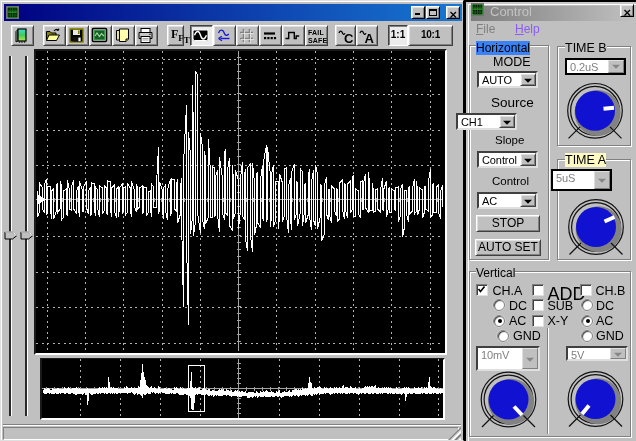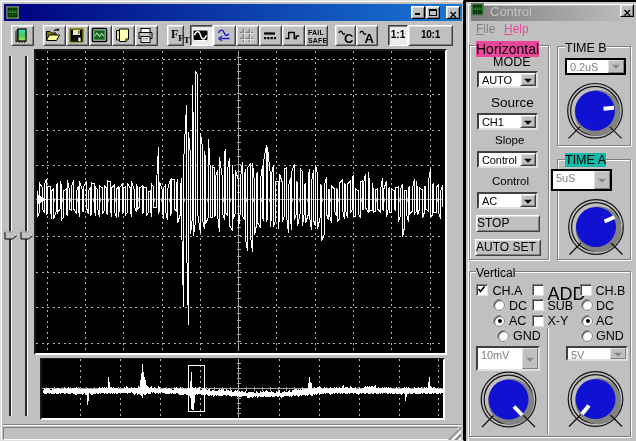--- a/index.html
+++ b/index.html
@@ -1,20 +1,20 @@
 <!DOCTYPE html>
 <html><head><meta charset="utf-8"><style>
 * {margin:0;padding:0;box-sizing:border-box}
 html,body {width:636px;height:441px;background:#000;font-family:"Liberation Sans",sans-serif;overflow:hidden}
 body {position:relative}
 .abs {position:absolute}
 .tb {background:#c0c0c0;border:1px solid;border-color:#fff #404040 #404040 #fff;box-shadow:inset 1px 1px 0 #dfdfdf,inset -1px -1px 0 #808080}
 .tbp {background:#ececec;border:1px solid;border-color:#404040 #fff #fff #404040;box-shadow:inset 1px 1px 0 #808080}
 .wbtn {width:14px;height:13px;background:#c0c0c0;border:1px solid;border-color:#fff #000 #000 #fff;box-shadow:inset 1px 1px 0 #dfdfdf,inset -1px -1px 0 #808080}
-.btn {background:#c0c0c0;border:1px solid;border-color:#fff #404040 #404040 #fff;box-shadow:inset 1px 1px 0 #dfdfdf,inset -1px -1px 0 #808080;color:#000;line-height:14px}
+.btn {background:#c0c0c0;border:1px solid;border-color:#fff #404040 #404040 #fff;box-shadow:inset 1px 1px 0 #dfdfdf,inset -1px -1px 0 #808080;text-align:center;color:#000;line-height:14px}
 .gb {border:1px solid #808080;box-shadow:inset 1px 1px 0 #fff,1px 1px 0 #fff}
 .combo {background:#fff;border:2px solid;border-color:#404040 #dfdfdf #dfdfdf #404040}
 .comboT {background:#fff;border:2px solid #000}
 .ctext {position:absolute;left:3px;top:1px;font-size:11px;line-height:13px;letter-spacing:-0.1px;white-space:nowrap}
 .cbtn {position:absolute;right:0;top:0;bottom:0;width:16px;background:#c0c0c0;border:1px solid;border-color:#fff #404040 #404040 #fff;box-shadow:inset 1px 1px 0 #dfdfdf,inset -1px -1px 0 #808080}
 .cbtnD {position:absolute;right:0;top:0;bottom:0;width:16px;background:#c0c0c0;border:1px solid;border-color:#dfdfdf #808080 #808080 #dfdfdf}
 .darr {position:absolute;left:50%;top:50%;transform:translate(-50%,-32%);width:0;height:0;border-left:4px solid transparent;border-right:4px solid transparent;border-top:4.5px solid #000}
 .cbox {width:12px;height:12px;background:#fff;border:1px solid;border-color:#808080 #dfdfdf #dfdfdf #808080;box-shadow:inset 1px 1px 0 #404040}
 .rad {width:12px;height:12px;background:#fff;border-radius:50%;border:1px solid #808080;box-shadow:inset 1px 1px 1px #404040, 0 0 0 0.5px #dfdfdf}
 .rdot {position:absolute;left:3.5px;top:3.5px;width:4px;height:4px;background:#000;border-radius:50%}
@@ -380,32 +380,32 @@
 <rect x="1.5" y="1.5" width="10" height="10" fill="#000"></rect>
 <path d="M2 4.2h9M2 6.6h9M2 9h9M4.2 2v9M6.6 2v9M9 2v9" stroke="#1d6b1d" stroke-width="0.9"></path>
 <path d="M2 6h9" stroke="#2fae2f" stroke-width="1"></path>
 <rect x="1.8" y="1.8" width="9.4" height="9.4" fill="none" stroke="#098809" stroke-width="0.8"></rect>
 </svg>
 <div class="abs" style="left:490px;top:4px;font-size:13px;color:#c3c3c3;font-weight:normal;letter-spacing:0;white-space:nowrap">Control</div>
 <div class="abs wbtn" style="left:620px;top:3.5px"><svg width="13" height="12" viewBox="0 0 13 12">
       <path d="M3.5 3 L9 8.5 M9 3 L3.5 8.5" stroke="#000" stroke-width="1.3"></path>
     </svg></div>
 <div class="abs" style="left:476px;top:22px;font-size:12px;color:#808080;letter-spacing:0;white-space:nowrap"><u>F</u>ile</div>
-<div class="abs" style="left:504px;top:22px;font-size:12px;color:#ec4899;letter-spacing:0;white-space:nowrap"><u>H</u>elp</div>
+<div class="abs" style="left:515px;top:22px;font-size:12px;color:#8b5cf6;letter-spacing:0;white-space:nowrap"><u>H</u>elp</div>
 <div class="abs gb" style="left:469px;top:45px;width:80px;height:215px"></div>
-<div class="abs" style="left:476px;top:41px;font-size:14px;color:#000;background:#ec4899;letter-spacing:0;white-space:nowrap">Horizontal</div>
+<div class="abs" style="left:476px;top:41px;font-size:12px;color:#000;background:#3b82f6;letter-spacing:0;white-space:nowrap">Horizontal</div>
 <div class="abs" style="left:493px;top:55px;font-size:12.5px;color:#000;letter-spacing:0;white-space:nowrap">MODE</div>
 <div class="abs combo" style="left:477px;top:71px;width:61px;height:17px">
 <span class="ctext" style="color:#000">AUTO</span>
 <div class="cbtn">
       <div class="darr" style="border-top-color:#000"></div>
     </div>
 </div>
 <div class="abs" style="left:491px;top:95px;font-size:13.5px;color:#000;letter-spacing:0;white-space:nowrap">Source</div>
-<div class="abs combo" style="left:477px;top:113px;width:61px;height:17px">
+<div class="abs combo" style="left:456px;top:113px;width:61px;height:17px">
 <span class="ctext" style="color:#000">CH1</span>
 <div class="cbtn">
       <div class="darr" style="border-top-color:#000"></div>
     </div>
 </div>
 <div class="abs" style="left:495px;top:134px;font-size:11.5px;color:#000;letter-spacing:0;white-space:nowrap">Slope</div>
 <div class="abs combo" style="left:477px;top:151px;width:61px;height:17px">
 <span class="ctext" style="color:#000">Control</span>
 <div class="cbtn">
       <div class="darr" style="border-top-color:#000"></div>
@@ -422,21 +422,21 @@
 <div class="abs btn" style="left:475px;top:239px;width:66px;height:17px;font-size:12px;line-height:15px">AUTO SET</div>
 <div class="abs gb" style="left:557px;top:46px;width:74px;height:100px"></div>
 <div class="abs" style="left:565px;top:41px;font-size:12.5px;color:#000;background:#c0c0c0;letter-spacing:0;white-space:nowrap">TIME B</div>
 <div class="abs comboT" style="left:565px;top:57.5px;width:61px;height:17px">
 <span class="ctext" style="color:#808080">0.2uS</span>
 <div class="cbtnD">
       <div class="darr" style="border-top-color:#868686"></div>
     </div>
 </div>
 <div class="abs gb" style="left:557px;top:159px;width:74px;height:101px"></div>
-<div class="abs" style="left:565px;top:153px;font-size:12.5px;color:#000;background:#14b8a6;letter-spacing:0;white-space:nowrap">TIME A</div>
+<div class="abs" style="left:565px;top:153px;font-size:12.5px;color:#000;background:#fef9c3;letter-spacing:0;white-space:nowrap">TIME A</div>
 <div class="abs comboT" style="left:551px;top:169px;width:61px;height:22px">
 <span class="ctext" style="color:#808080">5uS</span>
 <div class="cbtnD">
       <div class="darr" style="border-top-color:#868686"></div>
     </div>
 </div>
 <div class="abs gb" style="left:469px;top:271px;width:162px;height:166px"></div>
 <div class="abs" style="left:476px;top:266px;font-size:12px;color:#000;background:#c0c0c0;letter-spacing:0;white-space:nowrap">Vertical</div>
 <div class="abs cbox" style="left:475.5px;top:284px">
     <svg width="9" height="9" viewBox="0 0 9 9" style="position:absolute;left:0px;top:0px">

